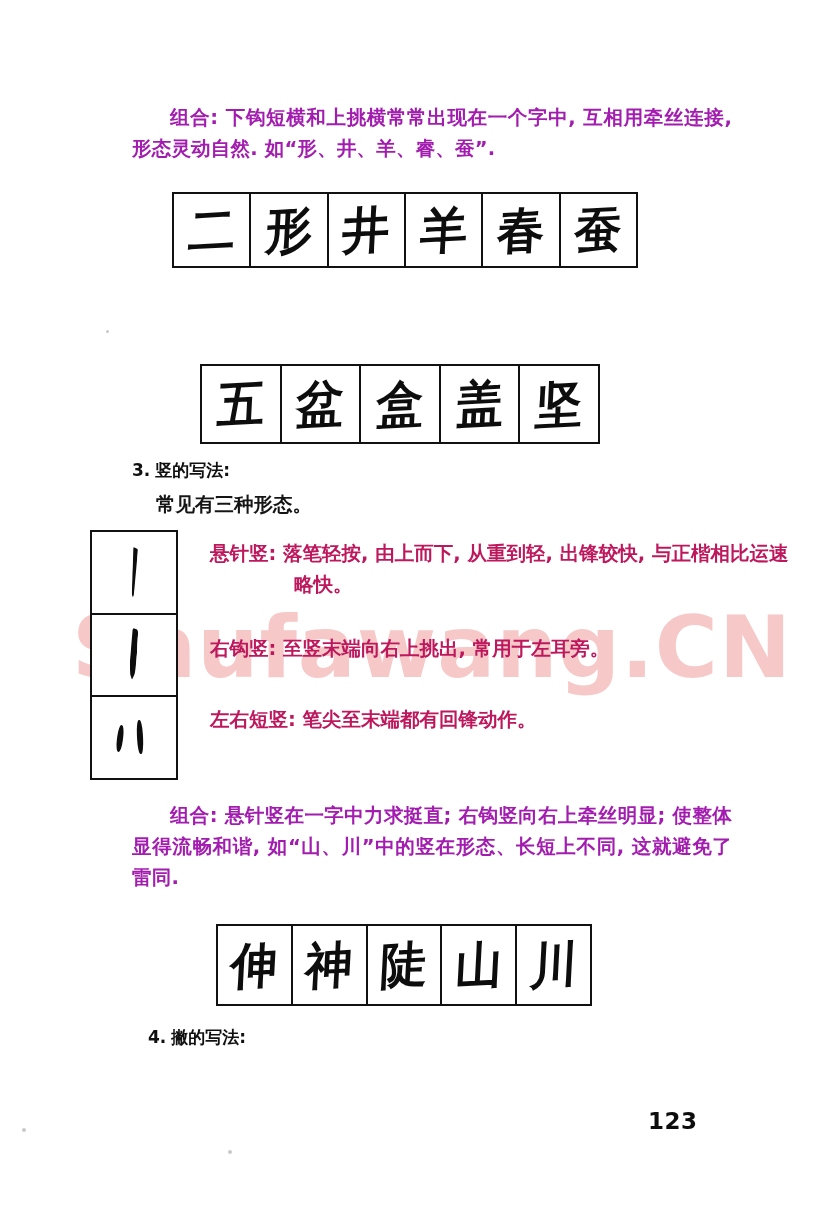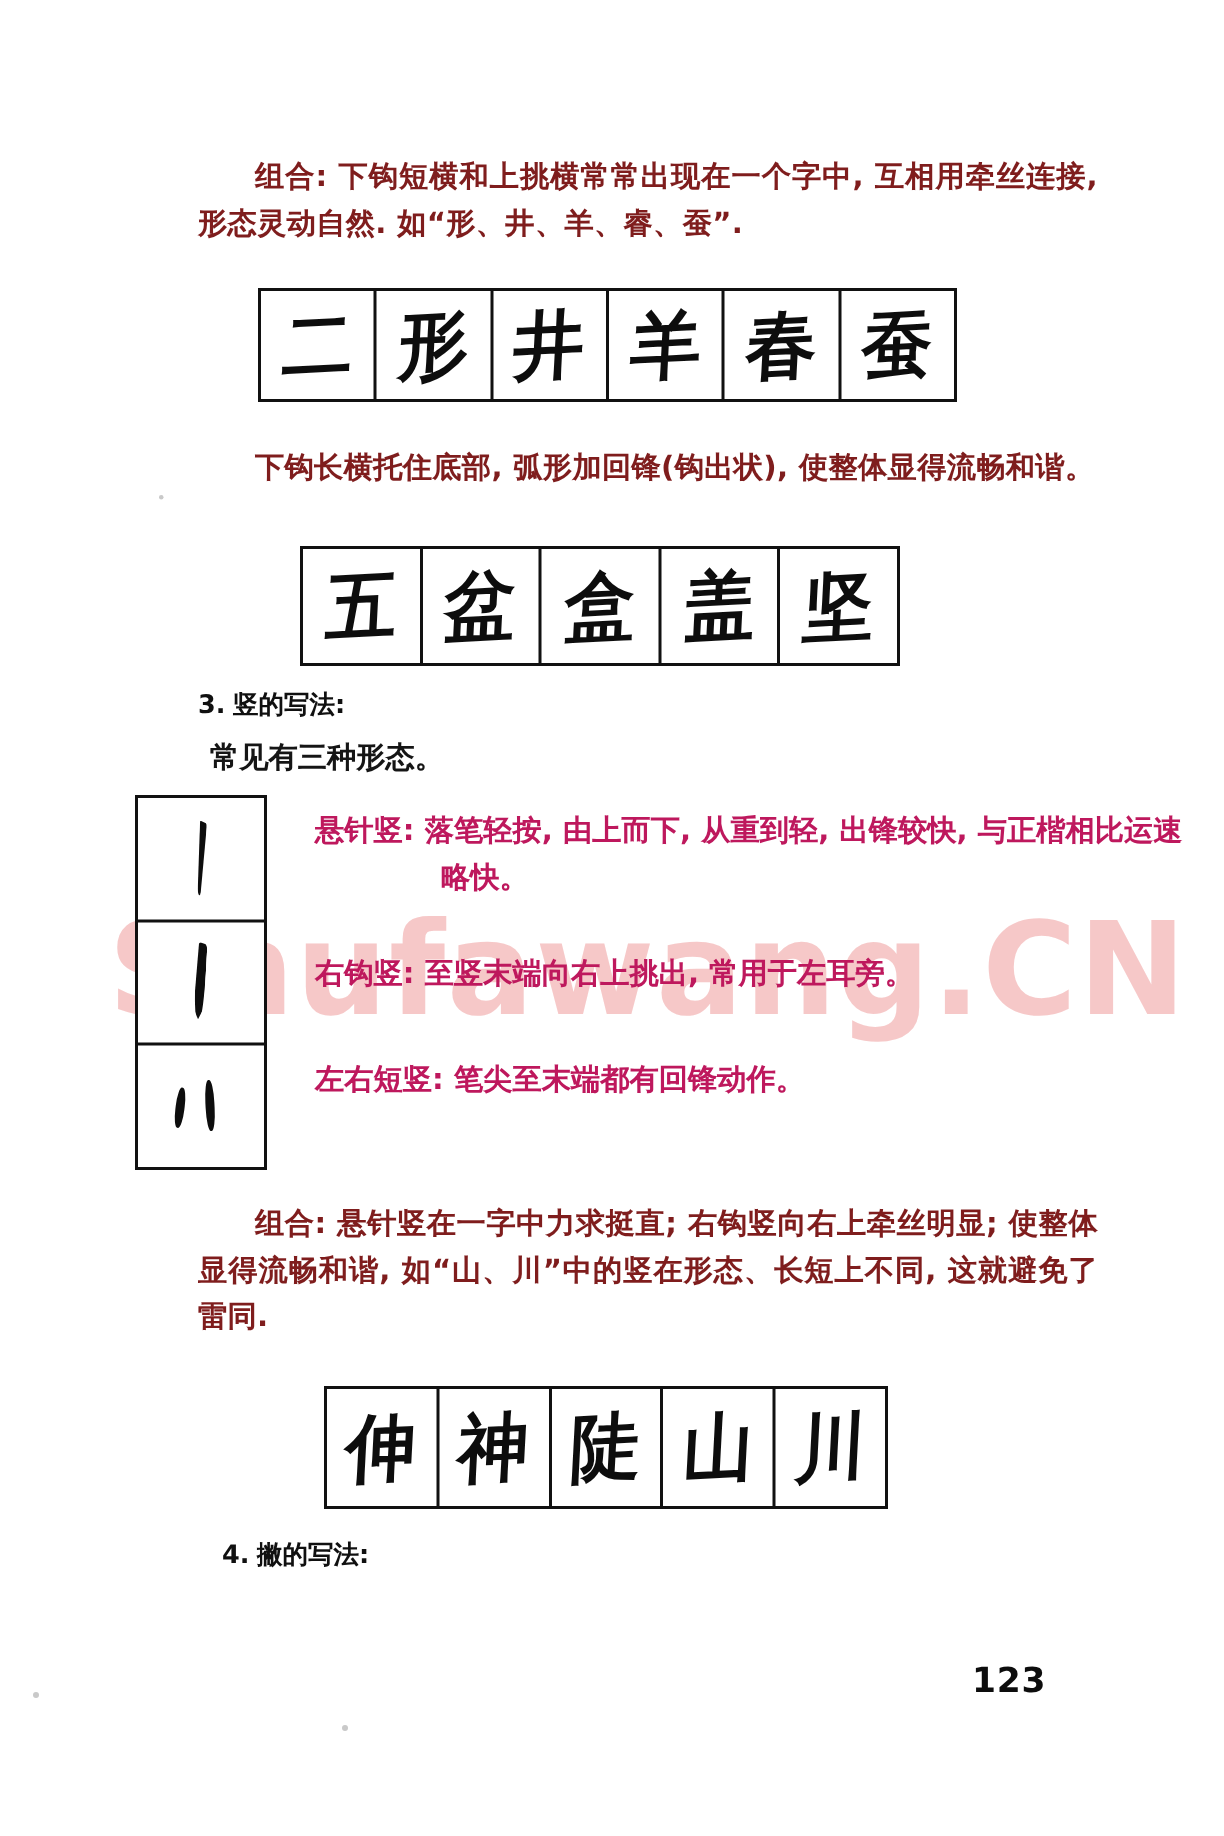--- a/index.html
+++ b/index.html
@@ -38,21 +38,21 @@
 
   
   .para {
     position: absolute;
     z-index: 3;
     font-family: "DejaVu Sans", "Liberation Sans", sans-serif;
     font-size: 19.5px;
     font-weight: 700;
     line-height: 31px;
     letter-spacing: 0.2px;
-    color: #7f1d1d;
+    color: #a21caf;
     text-align: justify;
     text-justify: inter-ideograph;
   }
   .para.indent {
     text-indent: 38px;
   }
   .heading {
     position: absolute;
     z-index: 3;
     font-family: "DejaVu Sans", "Liberation Sans", sans-serif;
@@ -226,21 +226,20 @@
       <span class="char-glyph">羊</span>
     </div>
     <div class="char-cell">
       <span class="char-glyph">春</span>
     </div>
     <div class="char-cell">
       <span class="char-glyph">蚕</span>
     </div>
   </div>
 
-  <div class="para indent" style="left:132px; top:296px; width:600px;">下钩长横托住底部, 弧形加回锋(钩出状), 使整体显得流畅和谐。</div>
 
   <div class="char-grid" style="left:200px; top:364px; width:400px; height:80px;">
     <div class="char-cell">
       <span class="char-glyph">五</span>
     </div>
     <div class="char-cell">
       <span class="char-glyph">盆</span>
     </div>
     <div class="char-cell">
       <span class="char-glyph">盒</span>
@@ -249,21 +248,21 @@
       <span class="char-glyph">盖</span>
     </div>
     <div class="char-cell">
       <span class="char-glyph">坚</span>
     </div>
   </div>
 
   <div class="heading" style="left:132px; top:455px;">
     <span class="num">3.</span><span>竖的写法:</span>
   </div>
-  <div class="subline" style="left:140px; top:490px;">常见有三种形态。</div>
+  <div class="subline" style="left:156px; top:490px;">常见有三种形态。</div>
 
   <div id="stroke-column" style="left:90px; top:530px; width:88px; height:250px;">
     <div class="stroke-cell">
       <span class="stroke-mark sv-xuanzhen"></span>
     </div>
     <div class="stroke-cell">
       <span class="stroke-mark sv-yougou"></span>
     </div>
     <div class="stroke-cell">
       <span class="stroke-mark sv-short-left"></span>

